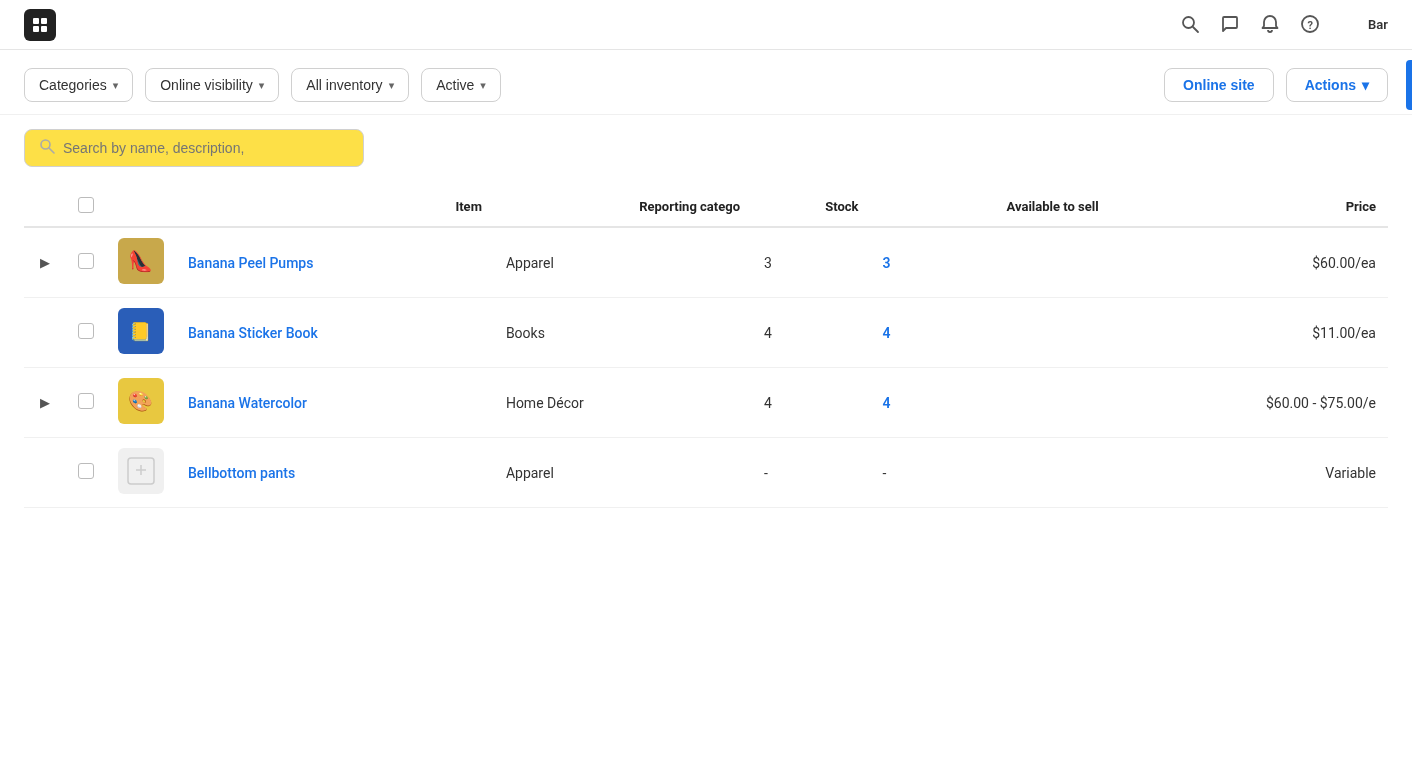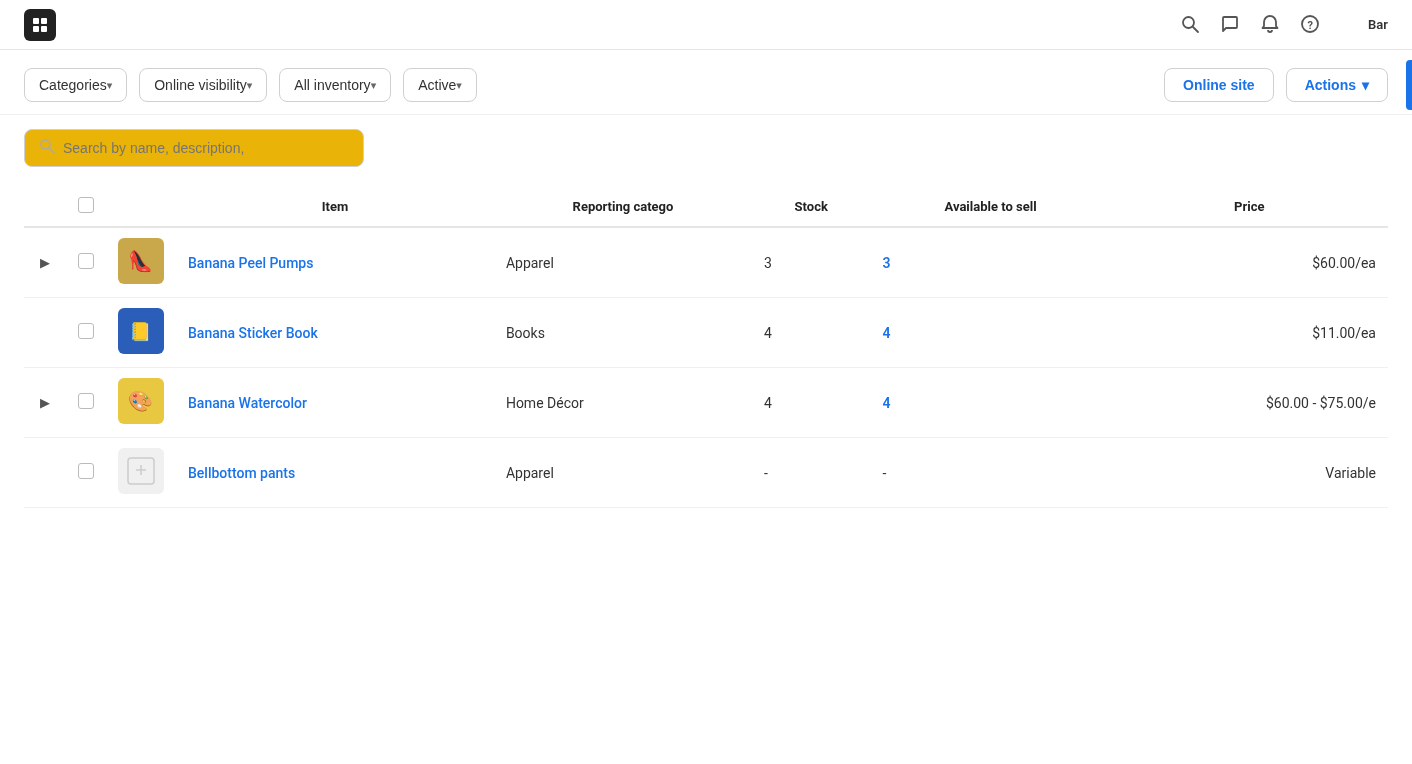--- a/index.html
+++ b/index.html
@@ -32,21 +32,21 @@
     .filter-bar {
       display: flex;
       align-items: center;
       padding: 18px 24px 12px 24px;
       gap: 12px;
       background: #fff;
       border-bottom: 1px solid #f0f0f0;
       flex-wrap: wrap;
     }
     .filter-btn {
-      display: flex; align-items: center; 
+      display: flex; align-items: center; gap: 6px;
       padding: 8px 14px;
       border: 1px solid #d0d0d0;
       border-radius: 8px;
       background: #fff;
       font-size: 14px;
       color: #333;
       cursor: pointer;
     }
     .filter-btn .chevron { font-size: 11px; color: #666; }
     .filter-spacer { flex: 1; }
@@ -65,38 +65,38 @@
     
     .search-bar-wrapper {
       padding: 14px 24px 0 24px;
     }
     .search-bar {
       display: flex; align-items: center;
       border: 1px solid #d0d0d0;
       border-radius: 8px;
       padding: 8px 14px;
       width: 340px;
-      background: #eab308;
+      background: #fde047;
     }
     .search-icon { color: #aaa; margin-right: 8px; font-size: 15px; }
     .search-input {
       border: none; outline: none; font-size: 14px; color: #555; width: 100%; background: transparent;
     }
 
     
     .table-wrapper {
       padding: 20px 24px 0 24px;
     }
     table {
       width: 100%;
       border-collapse: collapse;
       font-size: 14px;
     }
     thead tr th {
-      text-align: center;
+      text-align: right;
       padding: 10px 12px;
       font-weight: 700;
       font-size: 13px;
       color: #222;
       border-bottom: 2px solid #e5e5e5;
     }
     tbody tr {
       border-bottom: 1px solid #f0f0f0;
     }
     tbody tr td {

